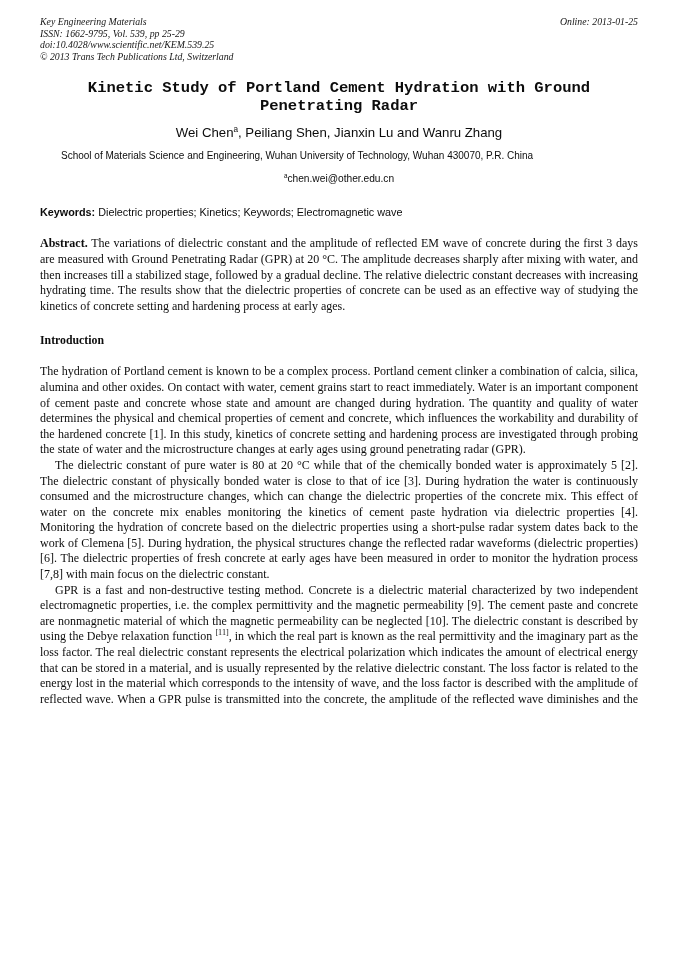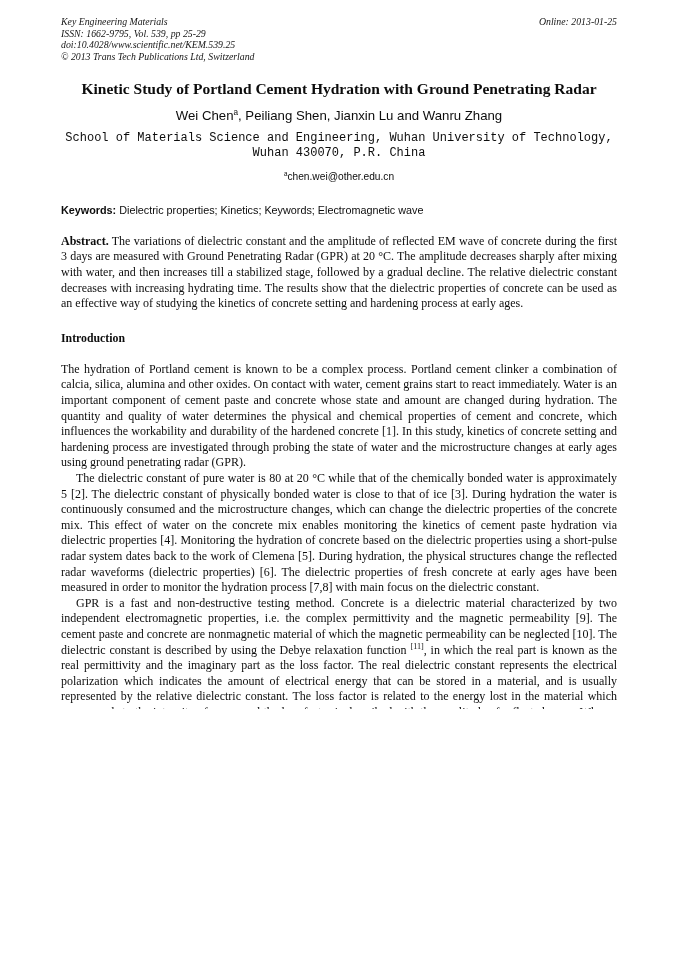--- a/index.html
+++ b/index.html
@@ -7,35 +7,35 @@
   body {
     width: 678px;
     font-family: "Liberation Serif", "DejaVu Serif", serif;
     color: #111111;
   }
   .page {
     position: relative;
     width: 678px;
     height: 709px;
     background: #ffffff;
-    padding: 0 61px;
+    padding: 0 40px;
     overflow: hidden;
   }
   .header-row {
     display: flex;
     justify-content: space-between;
     align-items: flex-start;
     padding-top: 16px;
     font-style: italic;
     font-size: 9.8px;
     line-height: 11.6px;
     color: #151515;
   }
   .title {
-    font-family: Liberation Serif, serif;
+    font-family: Liberation Mono, monospace;
     font-weight: bold;
     font-size: 15.5px;
     line-height: 17.5px;
     text-align: center;
     margin: 18px auto 0;
     max-width: 545px;
     color: #0c0c0c;
   }
   .authors {
     font-family: Liberation Sans, sans-serif;
@@ -44,24 +44,23 @@
     text-align: center;
     margin-top: 10px;
     color: #0c0c0c;
   }
   .authors sup, .email sup {
     font-size: 0.62em;
     vertical-align: super;
     line-height: 0;
   }
   .affiliation {
-    font-family: Liberation Mono, monospace;
-    font-size: 12px;
+    font-family: Liberation Sans, sans-serif;
+    font-size: 10px;
     line-height: 15px;
-    text-align: center;
     margin: 8px auto 0;
     max-width: 556px;
     color: #0c0c0c;
   }
   .email {
     font-family: "Liberation Sans", "DejaVu Sans", sans-serif;
     font-size: 10.2px;
     line-height: 13px;
     text-align: center;
     margin-top: 9px;

